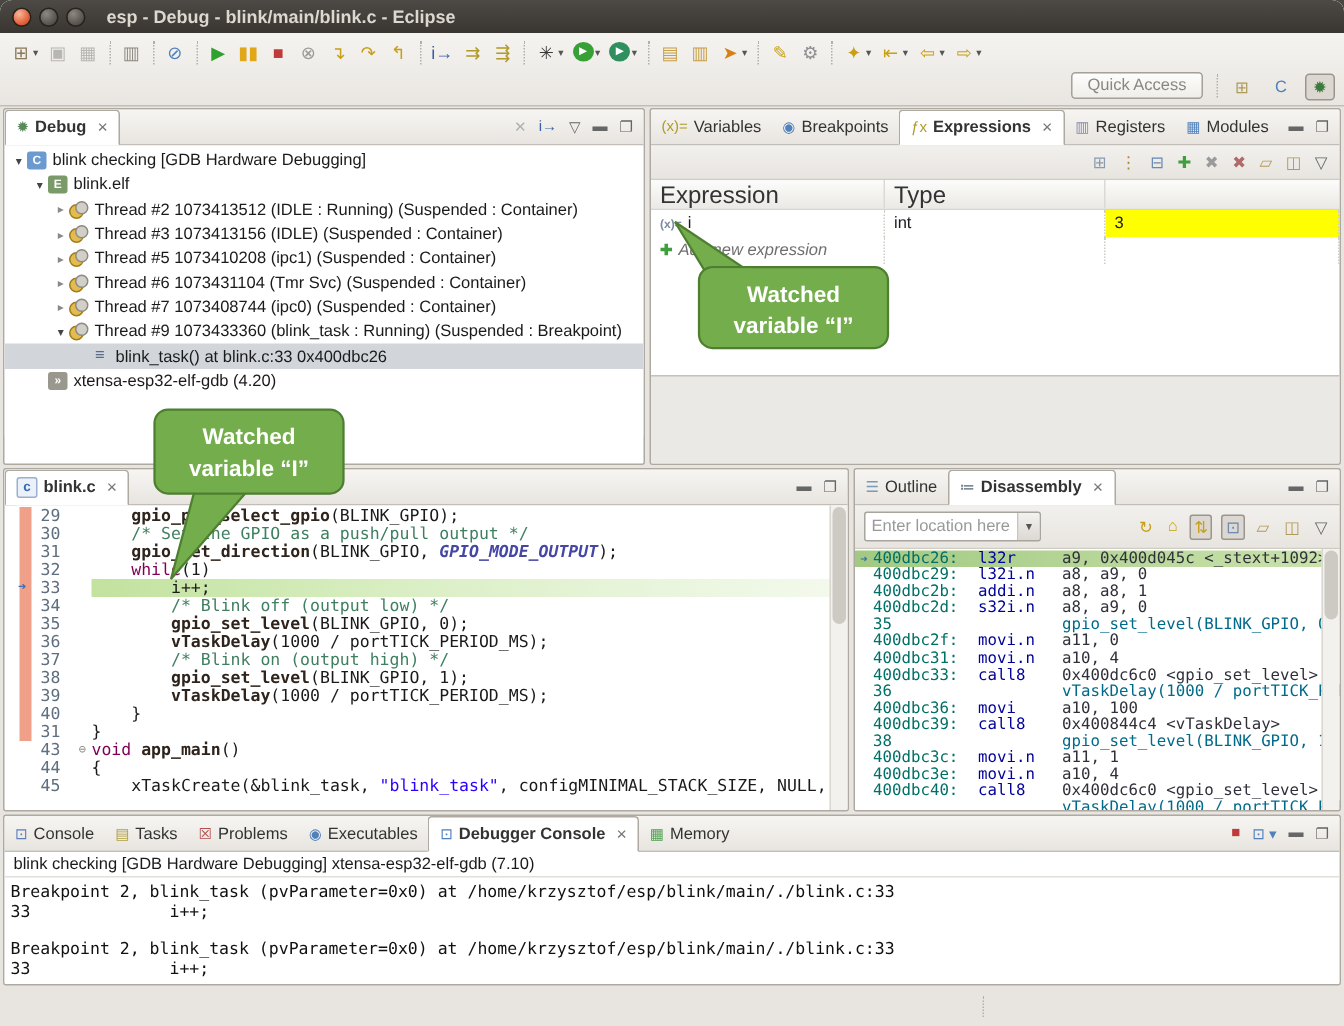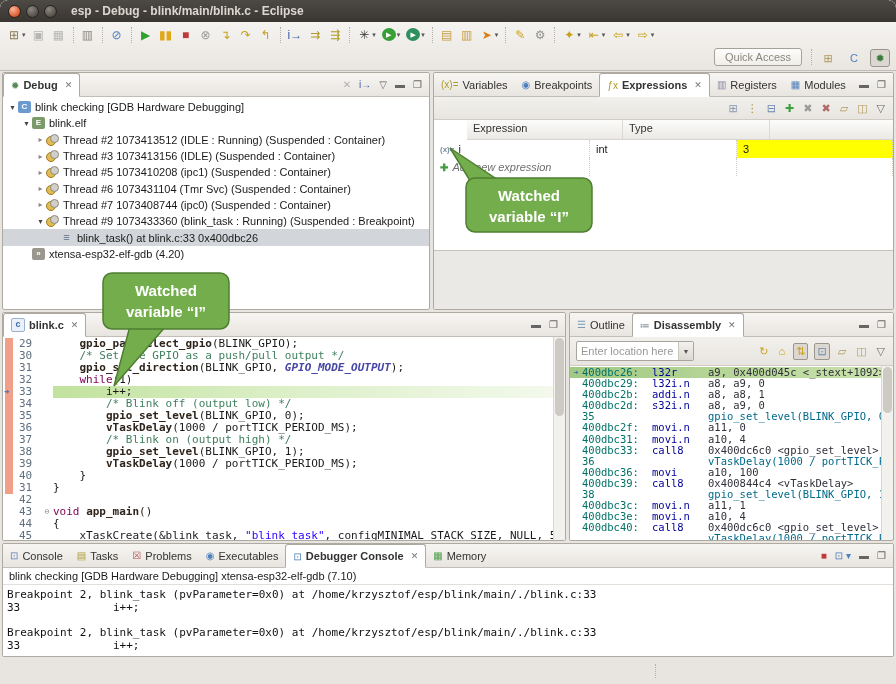--- a/index.html
+++ b/index.html
@@ -70,35 +70,35 @@
   .ti-thread::after{content:"";position:absolute;right:0;top:0;width:7px;height:7px;
     border-radius:50%;background:#d2cfc8;border:1px solid #8e8a82;}
   .ti-frame{background:transparent;color:#5a6a8a;font-size:11px;line-height:11px;}
 
   
   .viewtool{height:22px;display:flex;justify-content:flex-end;align-items:center;gap:9px;
     padding:0 8px;background:linear-gradient(#f2f0ed,#e8e5e0);border-bottom:1px solid #d0ccc5;
     font-size:11px;}
   .vtb{font-size:11px;}
   .exphead{height:19px;display:flex;background:linear-gradient(#fcfcfb,#ebe9e5);
-    border-bottom:1px solid #d8d5d0;font-size:11px;color:#333;margin-left:33px;}
+    border-bottom:1px solid #d8d5d0;font-size:16px;color:#333;}
   .exphead .hc{padding:2px 6px;border-right:1px solid #dcd9d4;box-sizing:border-box;}
   .c1{width:156px;flex:none;}.c2{width:147px;flex:none;}.c3{flex:1;}
   .exprow{height:18px;display:flex;align-items:center;font-size:11px;color:#1a1a1a;}
   .exprow .cell{padding:0 6px;border-right:1px dotted #cfccc6;box-sizing:border-box;height:100%;
     display:flex;align-items:center;gap:4px;}
   .valyellow{background:#ffff00;}
   .exicon{color:#7a8aa0;font:bold 8px "Liberation Sans",sans-serif;}
   .plus{color:#3f9f3f;font-size:10px;font-weight:bold;}
   .addlbl{font-style:italic;color:#6f6f6f;}
   .detailpane{position:absolute;left:0;right:0;bottom:0;height:58px;background:#ebe9e5;
     border-top:1px solid #c6c2bb;}
 
   
-  .edbody{position:relative;height:204px;background:#fff;font:11px/12px "DejaVu Sans Mono",monospace;}
+  .edbody{position:relative;height:204px;background:#fff;font:11px/12px "DejaVu Sans Mono",monospace;margin-left:8px;}
   .edlines{position:absolute;left:0;top:1px;right:11px;}
   .edline{display:flex;height:12px;white-space:pre;}
   .m1{width:14px;flex:none;position:relative;}
   .m1 .diffbar{position:absolute;left:2px;top:0;bottom:0;width:8px;background:#f0a088;}
   .m1 .bpicon{position:absolute;left:1px;top:0;font-size:9px;line-height:12px;color:#3f6fbf;z-index:2;}
   .lnum{width:22px;flex:none;color:#5f6f7f;padding-left:2px;}
   .mfold{width:12px;flex:none;color:#8a8a8a;font-size:8px;line-height:12px;text-align:center;}
   .ecode{flex:1;color:#1a1a1a;}
   .edline.cur .ecode{background:linear-gradient(90deg,#c2e29e 0%,#dbefc6 45%,#f3f9ec 100%);}
   .sg-f{font-weight:bold;color:#2e241c;}
@@ -431,21 +431,20 @@
           <div class="edline"><span class="m1"><span class="diffbar"></span></span><span class="lnum">32</span><span class="mfold"></span><span class="ecode"><span>    </span><span class="sg-k">while</span><span>(1)</span></span></div>
           <div class="edline cur"><span class="m1"><span class="diffbar"></span><span class="bpicon">➜</span></span><span class="lnum">33</span><span class="mfold"></span><span class="ecode"><span>        i++;</span></span></div>
           <div class="edline"><span class="m1"><span class="diffbar"></span></span><span class="lnum">34</span><span class="mfold"></span><span class="ecode"><span>        </span><span class="sg-c">/* Blink off (output low) */</span></span></div>
           <div class="edline"><span class="m1"><span class="diffbar"></span></span><span class="lnum">35</span><span class="mfold"></span><span class="ecode"><span>        </span><span class="sg-f">gpio_set_level</span><span>(BLINK_GPIO, 0);</span></span></div>
           <div class="edline"><span class="m1"><span class="diffbar"></span></span><span class="lnum">36</span><span class="mfold"></span><span class="ecode"><span>        </span><span class="sg-f">vTaskDelay</span><span>(1000 / portTICK_PERIOD_MS);</span></span></div>
           <div class="edline"><span class="m1"><span class="diffbar"></span></span><span class="lnum">37</span><span class="mfold"></span><span class="ecode"><span>        </span><span class="sg-c">/* Blink on (output high) */</span></span></div>
           <div class="edline"><span class="m1"><span class="diffbar"></span></span><span class="lnum">38</span><span class="mfold"></span><span class="ecode"><span>        </span><span class="sg-f">gpio_set_level</span><span>(BLINK_GPIO, 1);</span></span></div>
           <div class="edline"><span class="m1"><span class="diffbar"></span></span><span class="lnum">39</span><span class="mfold"></span><span class="ecode"><span>        </span><span class="sg-f">vTaskDelay</span><span>(1000 / portTICK_PERIOD_MS);</span></span></div>
           <div class="edline"><span class="m1"><span class="diffbar"></span></span><span class="lnum">40</span><span class="mfold"></span><span class="ecode"><span>    }</span></span></div>
           <div class="edline"><span class="m1"><span class="diffbar"></span></span><span class="lnum">31</span><span class="mfold"></span><span class="ecode"><span>}</span></span></div>
-          <div class="edline"><span class="m1"></span><span class="lnum">42</span><span class="mfold"></span><span class="ecode"></span></div>
           <div class="edline"><span class="m1"></span><span class="lnum">43</span><span class="mfold">⊖</span><span class="ecode"><span class="sg-k">void</span><span> </span><span class="sg-f">app_main</span><span>()</span></span></div>
           <div class="edline"><span class="m1"></span><span class="lnum">44</span><span class="mfold"></span><span class="ecode"><span>{</span></span></div>
           <div class="edline"><span class="m1"></span><span class="lnum">45</span><span class="mfold"></span><span class="ecode"><span>    xTaskCreate(&amp;blink_task, </span><span class="sg-s">"blink_task"</span><span>, configMINIMAL_STACK_SIZE, NULL, 5, NULL);</span></span></div>
         </div>
       <div class="vsb">
         <div class="thumb" style="height:78px;"></div>
       </div>
     </div>
   </div>
 

